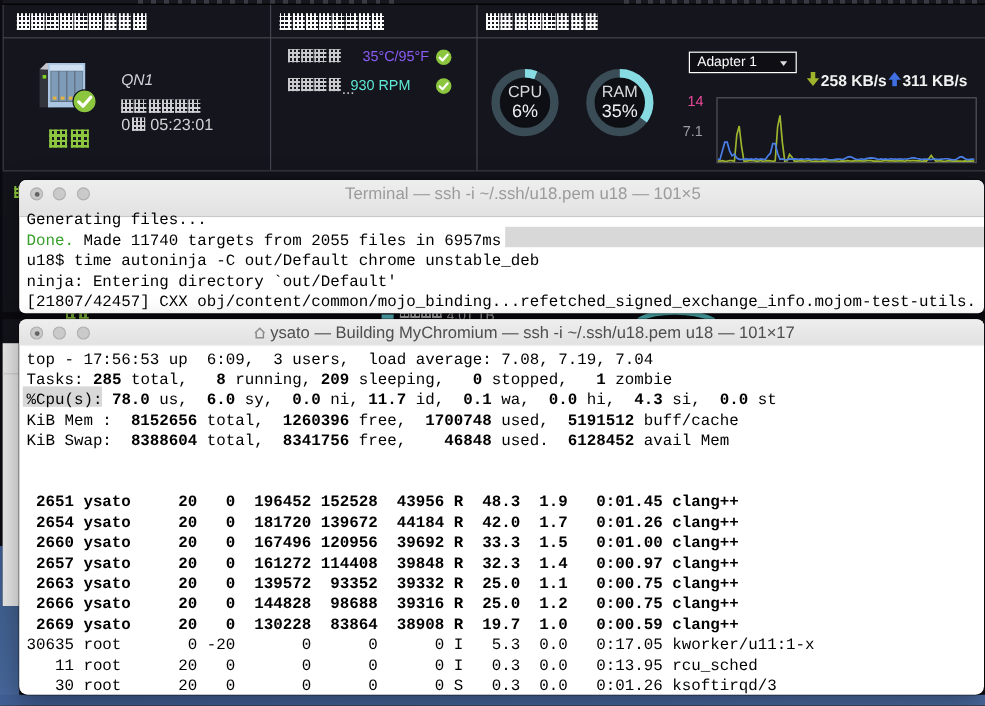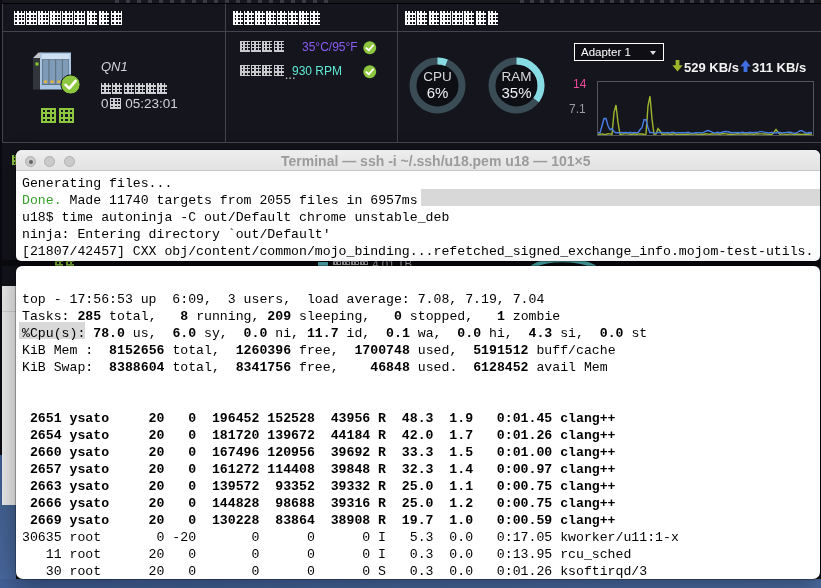--- a/index.html
+++ b/index.html
@@ -62,21 +62,21 @@
 <div class="abs" style="left:101px;top:83px;color:#cfcfd3;"><span style="white-space:nowrap;"><span class="g" style="width:10px;height:10.5px;margin-right:1.3px;"></span><span class="g" style="width:10px;height:10.5px;margin-right:1.3px;"></span><span class="g" style="width:10px;height:10.5px;margin-right:1.3px;"></span><span class="g" style="width:10px;height:10.5px;margin-right:1.3px;"></span><span class="g" style="width:10px;height:10.5px;margin-right:1.3px;"></span><span class="g" style="width:10px;height:10.5px;margin-right:1.3px;"></span></span></div>
 <div class="abs" style="left:101px;top:96px;font-size:13.5px;color:#d2d2d6;">0<span class="g" style="width:11px;height:11px;margin:0 1px;color:#cfcfd3;vertical-align:-1px;"></span> 05:23:01</div>
 <div class="abs" style="left:41px;top:108px;color:#8dc63f;"><span style="white-space:nowrap;"><span class="g2" style="width:15px;height:14.5px;margin-right:3px;"></span><span class="g2" style="width:15px;height:14.5px;margin-right:3px;"></span></span></div>
 
 <div class="abs" style="left:240px;top:41px;color:#c9c9cd;"><span style="white-space:nowrap;"><span class="g" style="width:10px;height:10.5px;margin-right:1.2px;"></span><span class="g" style="width:10px;height:10.5px;margin-right:1.2px;"></span><span class="g" style="width:10px;height:10.5px;margin-right:1.2px;"></span><span class="g" style="width:10px;height:10.5px;margin-right:1.2px;"></span></span></div>
 <div class="abs" style="left:302px;top:40px;font-size:12px;color:#8b5cf6;">35°C/95°F</div>
 <div class="abs" style="left:240px;top:65px;color:#c9c9cd;"><span style="white-space:nowrap;"><span class="g" style="width:10px;height:10.5px;margin-right:1.2px;"></span><span class="g" style="width:10px;height:10.5px;margin-right:1.2px;"></span><span class="g" style="width:10px;height:10.5px;margin-right:1.2px;"></span><span class="g" style="width:10px;height:10.5px;margin-right:1.2px;"></span></span><span style="color:#c9c9cd;font-size:13px;">...</span></div>
 <div class="abs" style="left:292px;top:64px;font-size:12px;color:#5eead4;">930 RPM</div>
 
 <div class="abs" style="left:574px;top:43px;width:90px;height:18px;border:1px solid #fff;background:#0e0e14;color:#fff;font-size:11.5px;line-height:16px;padding-left:6px;">Adapter 1<span style="position:absolute;right:7px;top:7px;width:0;height:0;border-left:3.5px solid transparent;border-right:3.5px solid transparent;border-top:4px solid #ddd;"></span></div>
-<div class="abs" style="left:684px;top:60px;font-size:13px;font-weight:bold;color:#f2f2f2;">529 KB/s</div>
+<div class="abs" style="left:684px;top:60px;font-size:13px;font-weight:bold;color:#f2f2f2;">258 KB/s</div>
 <div class="abs" style="left:752px;top:60px;font-size:13px;font-weight:bold;color:#f2f2f2;">311 KB/s</div>
 <div class="abs" style="left:573px;top:77px;font-size:12px;color:#ec4899;">14</div>
 <div class="abs" style="left:569px;top:102px;font-size:12px;color:#9b9ba1;">7.1</div>
 <svg class="abs" style="left:363px;top:41px;" width="13.5" height="13.5" viewBox="0 0 15 15">
       <circle cx="7.5" cy="7.5" r="7.2" fill="#8cc63e"></circle>
       <path d="M3.8 7.8 L6.4 10.4 L11.2 4.9" fill="none" stroke="#fff" stroke-width="2" stroke-linecap="round" stroke-linejoin="round"></path>
     </svg>
 <svg class="abs" style="left:363px;top:65px;" width="13.5" height="13.5" viewBox="0 0 15 15">
       <circle cx="7.5" cy="7.5" r="7.2" fill="#8cc63e"></circle>
       <path d="M3.8 7.8 L6.4 10.4 L11.2 4.9" fill="none" stroke="#fff" stroke-width="2" stroke-linecap="round" stroke-linejoin="round"></path>
@@ -125,39 +125,49 @@
 <div class="abs" style="left:1.5px;top:286px;width:14px;height:219px;background:#e8e8e8;"></div>
 <div class="abs" style="left:1.5px;top:311px;width:14px;height:1px;background:#cfcfcf;"></div>
 
 <div class="abs" style="left:0;top:0;width:1.5px;height:455px;background:#0a0a10;"></div>
 
 <div class="abs" style="left:0;top:455px;width:1.5px;height:133px;background:linear-gradient(#3d5a8e,#46659b);"></div>
 <div class="abs" style="left:0;top:505px;width:16px;height:83px;background:linear-gradient(#41608f,#48689d);"></div>
 <div class="abs" style="left:0;top:579px;width:821px;height:9px;background:linear-gradient(90deg,#415f95,#4c6da3);"></div>
 
 <div class="twin" style="top:150px;height:110.5px;border-radius:6px 6px 5px 5px;">
-  <div class="tbar" style="height:21px;border-radius:6px 6px 0 0;font-weight:bold;">
+  <div class="tbar" style="height:31px;border-radius:6px 6px 0 0;">
     <div class="tl" style="left:8.5px;">
           <span class="dot"></span>
         </div>
     <div class="tl" style="left:28.4px;"></div>
     <div class="tl" style="left:48.1px;"></div>
     <div class="ttitle" style="top:3px;color:#9b9b9b;font-size:14px;padding-left:36px;">Terminal — ssh -i ~/.ssh/u18.pem u18 — 101×5</div>
   </div>
   <div class="abs" style="left:404.5px;top:39px;width:399px;height:16.6px;background:#d8d8d8;"></div>
   <div style="position:absolute;left:6px;top:24.5px;">
 <pre>Generating files...
 <span class="grn">Done.</span> Made 11740 targets from 2055 files in 6957ms
 u18$ time autoninja -C out/Default chrome unstable_deb
 ninja: Entering directory `out/Default'
 [21807/42457] CXX obj/content/common/mojo_binding...refetched_signed_exchange_info.mojom-test-utils.</pre>
   </div>
 </div>
 
 <div class="twin" style="top:266px;height:313px;border-radius:6px 6px 7px 7px;">
+  <div class="tbar" style="height:22px;border-radius:6px 6px 0 0;">
+    <div class="tl" style="left:8.5px;">
+          <span class="dot"></span>
+        </div>
+    <div class="tl" style="left:28.4px;"></div>
+    <div class="tl" style="left:48.1px;"></div>
+    <div class="ttitle" style="top:4px;color:#4e4e4e;font-size:13.8px;padding-left:38px;"><svg width="11" height="11" viewBox="0 0 11 11" style="vertical-align:-1px;margin-right:3px;">
+            <path d="M1.5 5.5 L5.5 1.5 L9.5 5.5 M2.5 5 V9.5 H8.5 V5" fill="none" stroke="#8a8a8a" stroke-width="1.2"></path>
+          </svg>ysato — Building MyChromium — ssh -i ~/.ssh/u18.pem u18 — 101×17</div>
+  </div>
   <div class="abs" style="left:3.4px;top:55.9px;width:65.6px;height:16.7px;background:#d8d8d8;"></div>
   <div style="position:absolute;left:6px;top:24.5px;">
 <pre>top - 17:56:53 up  6:09,  3 users,  load average: 7.08, 7.19, 7.04
 Tasks: <b>285</b> total,   <b>8</b> running, <b>209</b> sleeping,   <b>0</b> stopped,   <b>1</b> zombie
 %Cpu(s): <b>78.0</b> us,  <b>6.0</b> sy,  <b>0.0</b> ni, <b>11.7</b> id,  <b>0.1</b> wa,  <b>0.0</b> hi,  <b>4.3</b> si,  <b>0.0</b> st
 KiB Mem :  <b>8152656</b> total,  <b>1260396</b> free,  <b>1700748</b> used,  <b>5191512</b> buff/cache
 KiB Swap:  <b>8388604</b> total,  <b>8341756</b> free,    <b>46848</b> used.  <b>6128452</b> avail Mem
 
 
 <b> 2651 ysato     20   0  196452 152528  43956 R  48.3  1.9   0:01.45 clang++</b>

